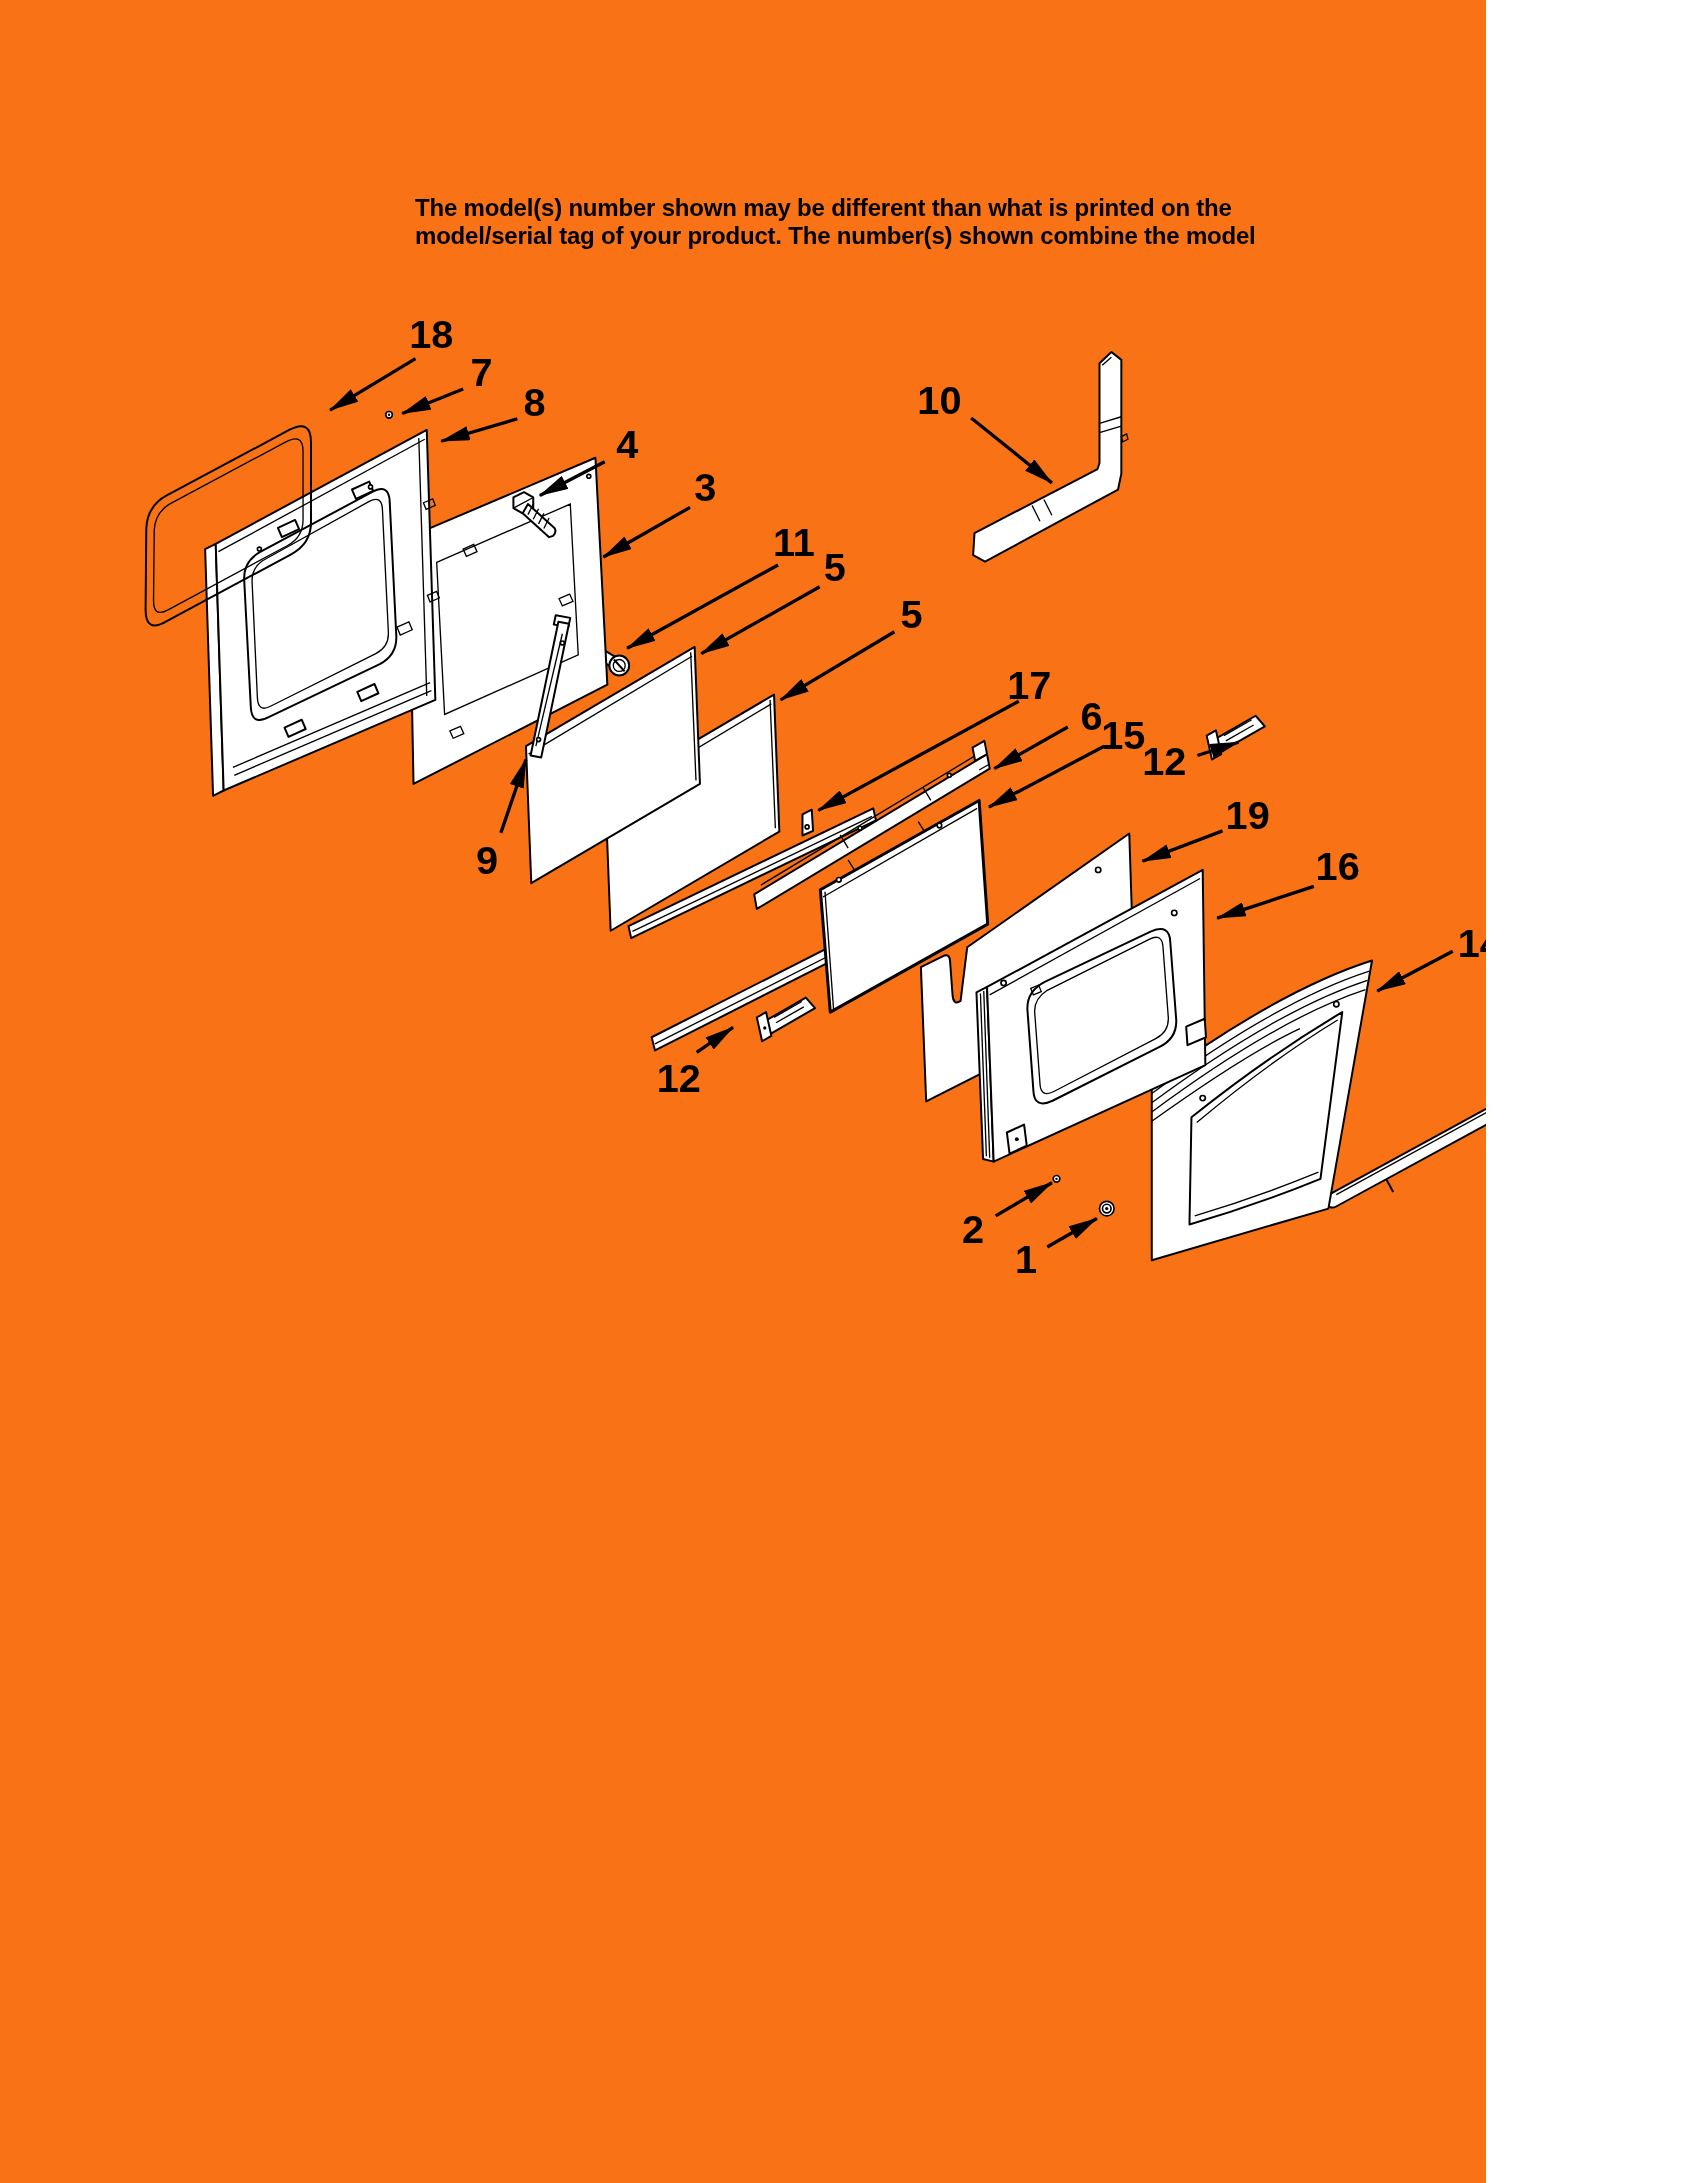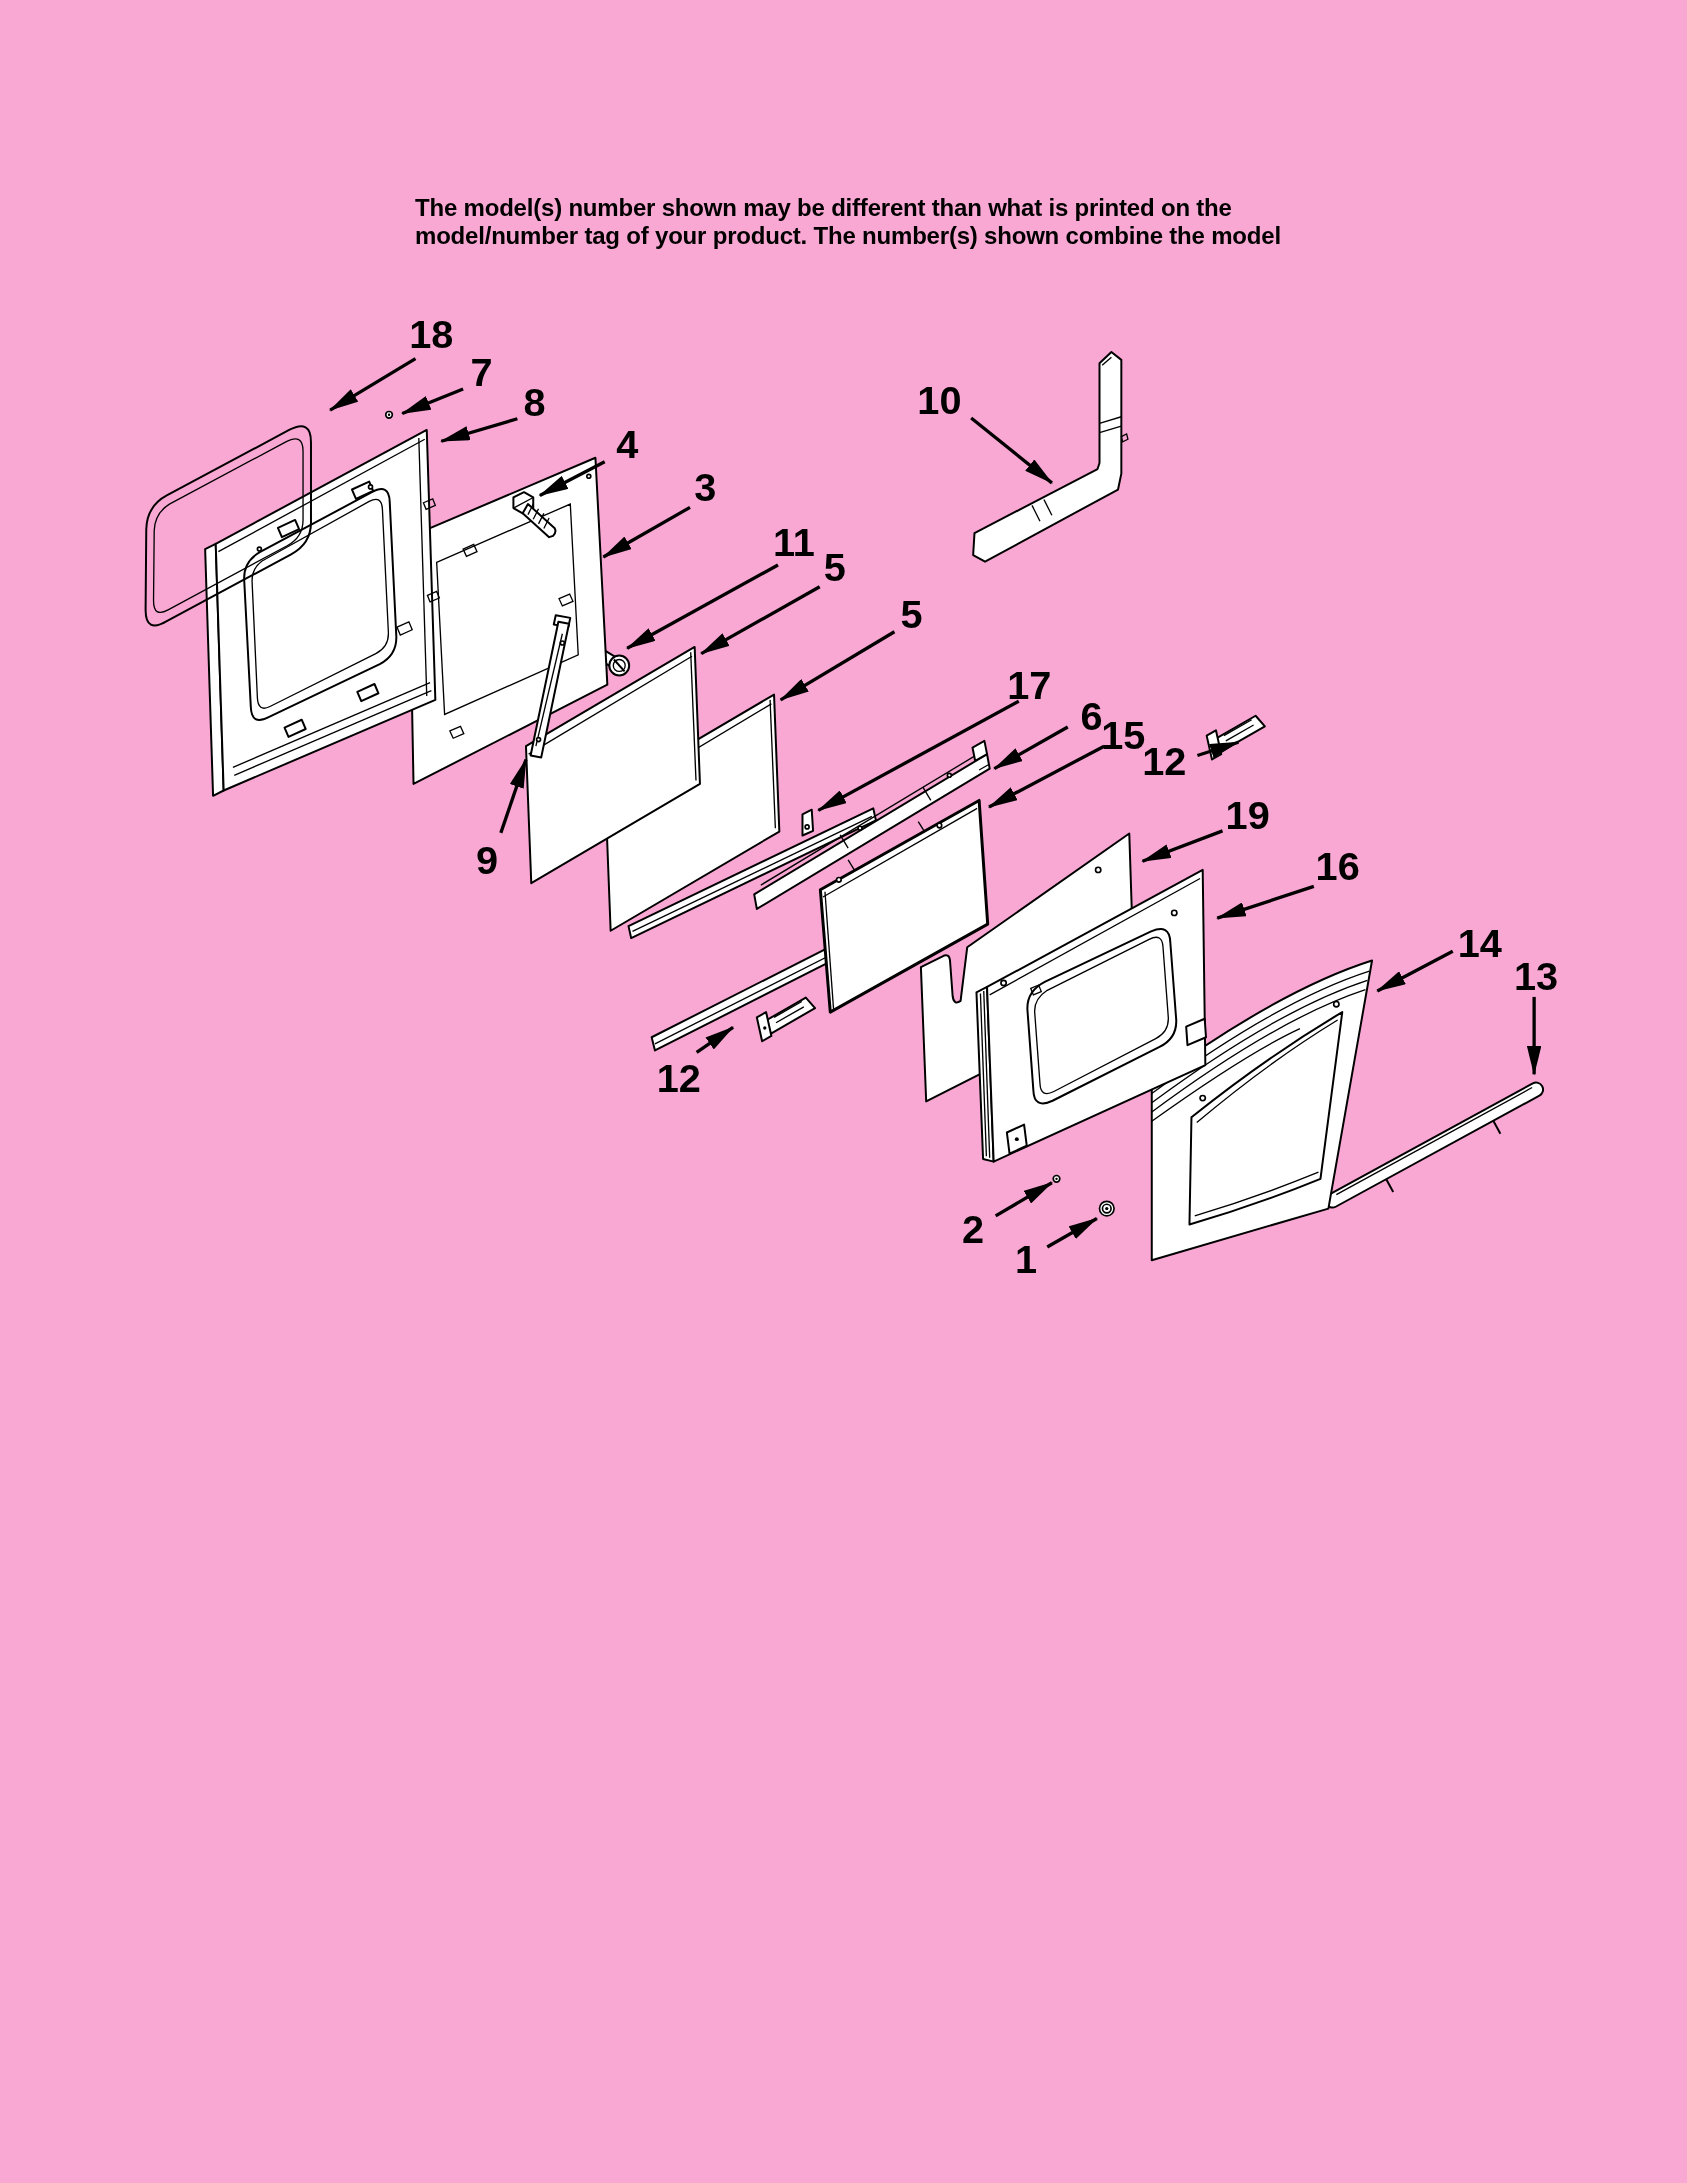--- a/index.html
+++ b/index.html
@@ -1,37 +1,37 @@
 <!DOCTYPE html>
 <html style="font-size:10.6px"><head>
 <meta charset="utf-8">
 <style>
   html,body{margin:0;padding:0;background:#ffffff;}
-  .page{position:relative;width:1687px;height:2183px;background:#f9a8d4;overflow:hidden;
+  .page{position:relative;width:1486px;height:2183px;background:#f97316;overflow:hidden;
         font-family:"Liberation Sans",sans-serif;}
   .disclaimer{position:absolute;left:415px;top:194px;width:900px;
               font-size:24px;line-height:28.4px;font-weight:700;letter-spacing:-0.2px;color:#000;}
   .diagram{position:absolute;left:0;top:0;width:1687px;height:2183px;}
   .part{fill:#ffffff;stroke:#000000;stroke-width:3;stroke-linejoin:round;}
   .part-thick{fill:#ffffff;stroke:#000000;stroke-width:4.5;stroke-linejoin:round;}
   .pline{fill:none;stroke:#000000;stroke-width:3;stroke-linejoin:round;}
   .tline{fill:none;stroke:#000000;stroke-width:2;}
   .dot{fill:#000000;stroke:none;}
   .hole{fill:#ffffff;stroke:#000000;stroke-width:2.5;}
   .callout-line{stroke:#000000;stroke-width:5;fill:none;}
   .callout-text{font-family:"Liberation Sans",sans-serif;font-size:60px;font-weight:700;fill:#000000;}
 </style>
 </head>
 <body>
 
 <div class="page">
 
   <div class="disclaimer">
     <div>The model(s) number shown may be different than what is printed on the</div>
-    <div>model/number tag of your product. The number(s) shown combine the model</div>
+    <div>model/serial tag of your product. The number(s) shown combine the model</div>
   </div>
 
   <svg class="diagram" viewBox="0 0 2550 3300" xmlns="http://www.w3.org/2000/svg">
     <defs>
       <marker id="arrowhead" markerWidth="9" markerHeight="4.4" refX="8.6" refY="2.2" orient="auto" markerUnits="strokeWidth">
         <path d="M0,0 L9,2.2 L0,4.4 Z" fill="#000000"></path>
       </marker>
     </defs>
 
     <g>

